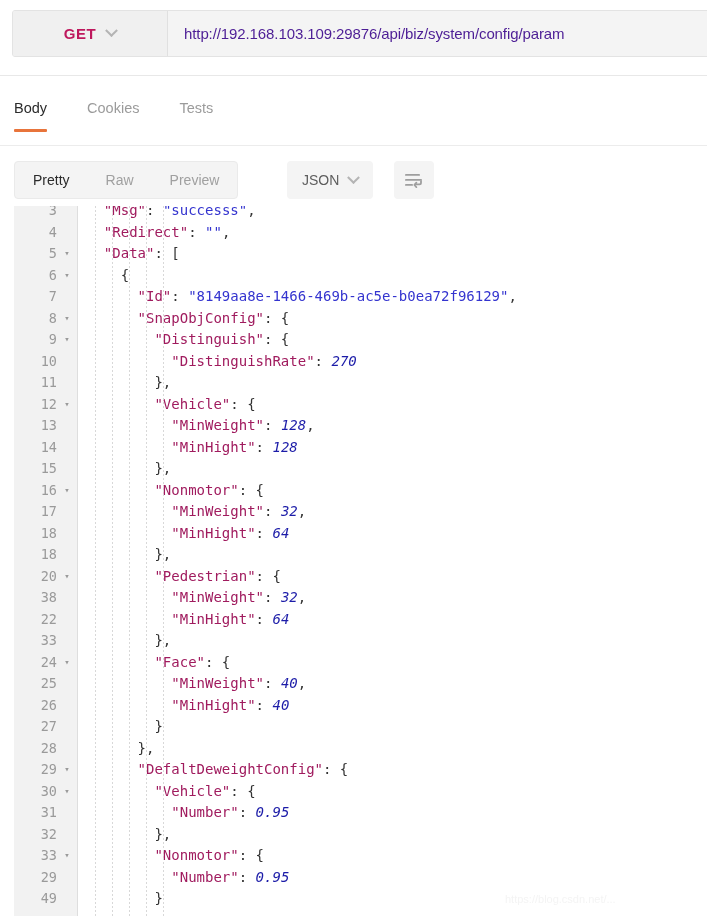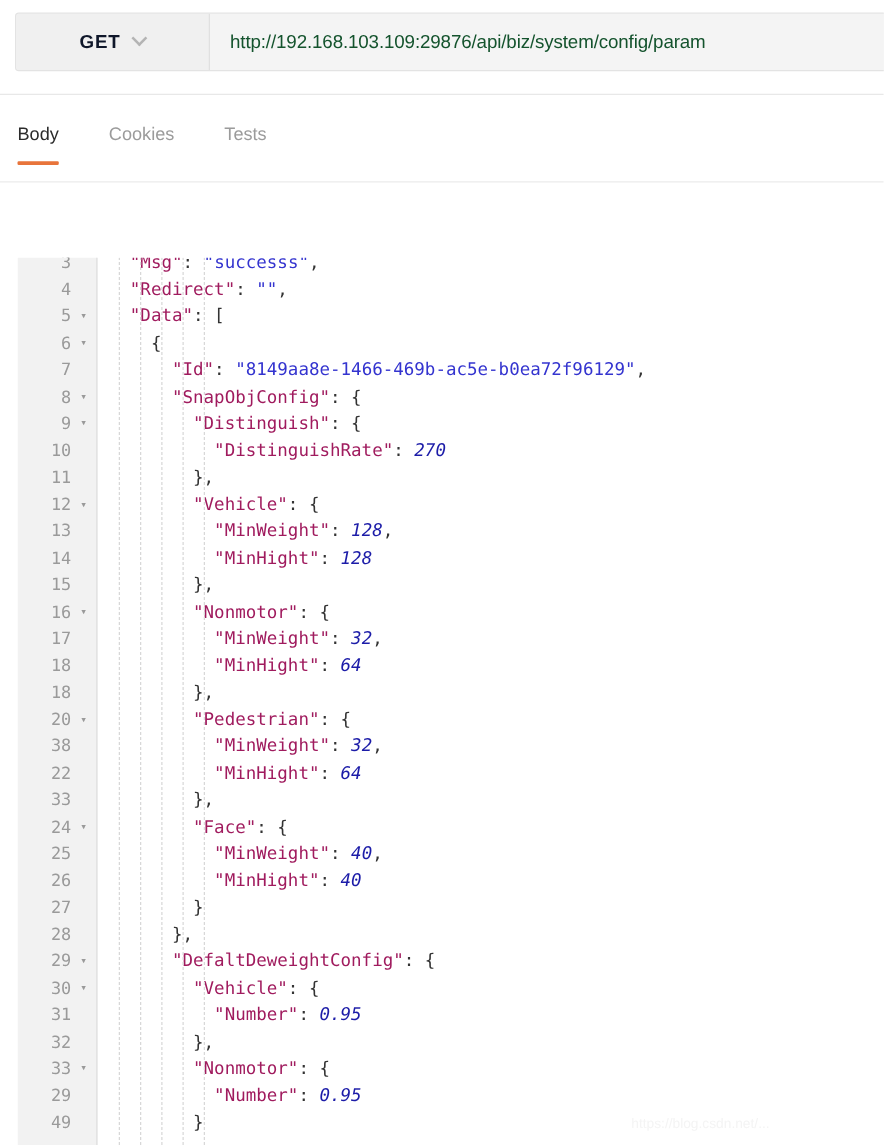--- a/index.html
+++ b/index.html
@@ -46,40 +46,40 @@
     display: flex;
     align-items: center;
     justify-content: center;
     gap: 11px;
     cursor: pointer;
     user-select: none;
   }
   .method-label {
     font-size: 15px;
     font-weight: bold;
-    color: #0f172a;
+    color: #be185d;
     letter-spacing: 0.6px;
   }
   .chev {
     display: inline-block;
     width: 9px; height: 9px;
     border-right: 2px solid #b4b4b4;
     border-bottom: 2px solid #b4b4b4;
     transform: rotate(45deg) translate(-2px,-2px);
   }
   .url-input-wrap {
     flex: 1;
     background: #f4f4f4;
     display: flex;
     align-items: center;
     padding-left: 16px;
   }
   .url-text {
     font-size: 15px;
-    color: #14532d;
+    color: #4c1d95;
     font-family: "Liberation Sans", sans-serif;
     letter-spacing: -0.1px;
     white-space: nowrap;
   }
   .row-sep {
     position: absolute;
     left: 0; top: 75px;
     width: 707px; height: 1px;
     background: #e8e8e8;
   }
@@ -275,20 +275,42 @@
 
   <div class="tabbar">
     <div class="tabs" id="tabs-host">
         <div class="tab active"><span>Body</span></div>
         <div class="tab"><span>Cookies</span></div>
         <div class="tab"><span>Tests</span></div>
       </div>
     <div class="tabbar-line"></div>
   </div>
 
+  <div class="fmtbar">
+    <div class="seg-group" id="seg-host">
+        <div class="seg active">Pretty</div>
+        <div class="seg">Raw</div>
+        <div class="seg">Preview</div>
+      </div>
+
+    <div class="json-select">
+      <span class="json-label">JSON</span>
+      <span class="chev"></span>
+    </div>
+
+    <div class="wrap-btn">
+      <svg width="20" height="16" viewBox="0 0 20 16">
+        <rect x="1" y="2" width="15" height="1.8" rx="0.9" fill="#9e9e9e"></rect>
+        <rect x="1" y="7" width="17" height="1.8" rx="0.9" fill="#9e9e9e"></rect>
+        <rect x="1" y="12" width="8" height="1.8" rx="0.9" fill="#9e9e9e"></rect>
+        <path d="M17 8.5 v2.2 a1.6 1.6 0 0 1 -1.6 1.6 H11" stroke="#9e9e9e" stroke-width="1.8" fill="none"></path>
+        <path d="M12.4 10.6 L10.4 12.9 L12.4 15.2" stroke="#9e9e9e" stroke-width="1.7" fill="none" stroke-linecap="round" stroke-linejoin="round"></path>
+      </svg>
+    </div>
+  </div>
 
   <div class="viewer">
     <div class="gutter">
       <div class="gutter-inner" id="gutter-host" style="margin-top: -6px;">
           <div class="gline">3</div>
           <div class="gline">4</div>
           <div class="gline">5<span class="fold">▾</span></div>
           <div class="gline">6<span class="fold">▾</span></div>
           <div class="gline">7</div>
           <div class="gline">8<span class="fold">▾</span></div>

